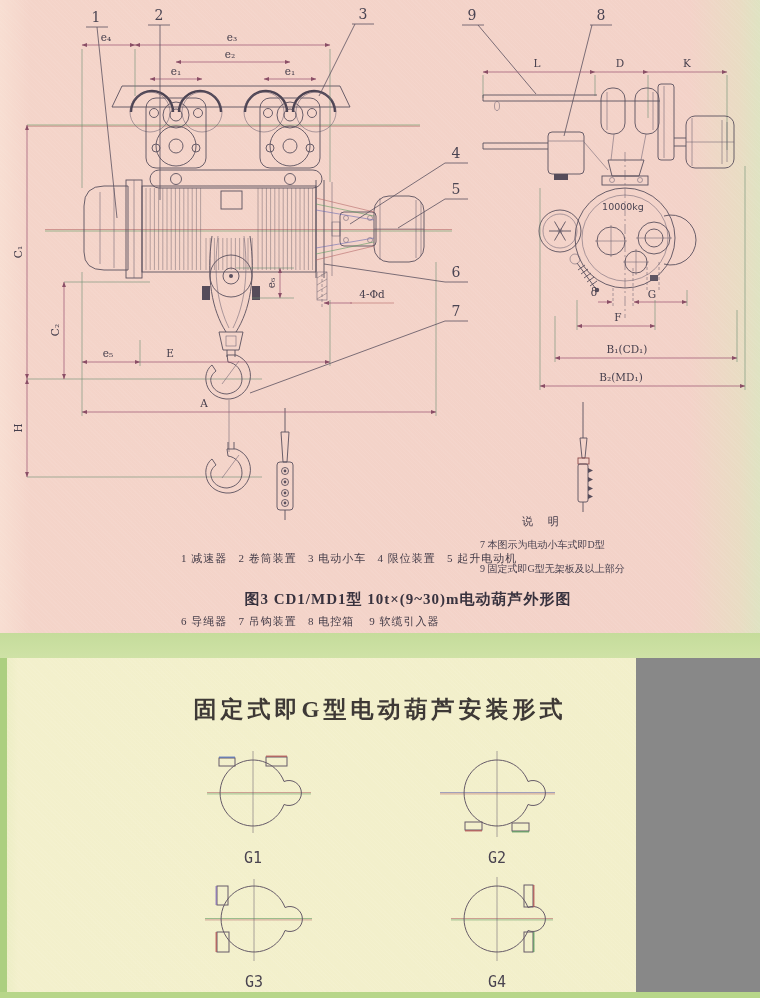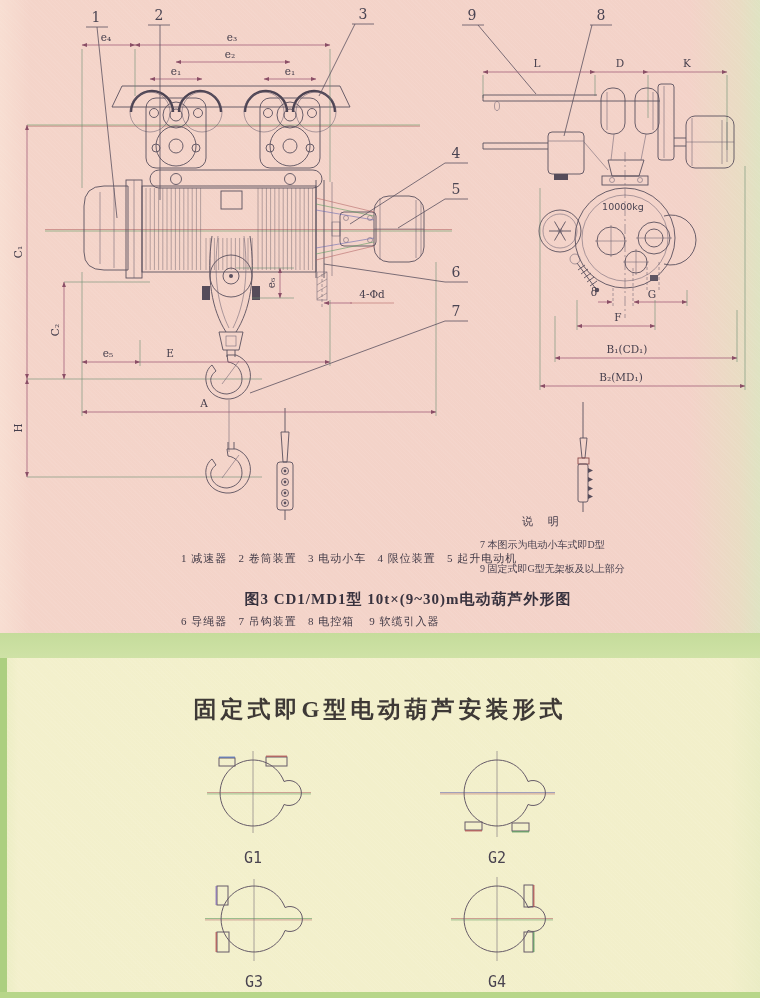--- a/index.html
+++ b/index.html
@@ -6,21 +6,21 @@
   .page{position:relative;width:760px;height:998px;overflow:hidden;
         font-family:"Liberation Serif", serif;}
   
   .top-section{position:absolute;left:0;top:0;width:760px;height:633px;
     background:
       repeating-linear-gradient(45deg, rgba(255,255,255,.05) 0 1px, rgba(0,0,0,0) 1px 3px),
       linear-gradient(90deg,#f8ded2 0px,#f4d4c9 30px,#f3d2c8 690px,#e9dcc3 740px,#dfe3c2 760px);}
   .divider-strip{position:absolute;left:0;top:633px;width:760px;height:25px;
     background:linear-gradient(180deg,#c5dc9b,#cfe2a6);}
   
-  .bottom-section{position:absolute;left:0;top:658px;width:760px;height:340px;
+  .bottom-section{position:absolute;left:0;top:658px;width:636px;height:340px;
     background:
       repeating-linear-gradient(45deg, rgba(255,255,255,.05) 0 1px, rgba(0,0,0,0) 1px 3px),
       linear-gradient(90deg,#e8ecc0 0px,#f3f0cc 18px,#f2efca 730px,#eaecc4 760px);}
   .edge-left{position:absolute;left:0;top:658px;width:7px;height:340px;background:#accf80;}
   .edge-bottom{position:absolute;left:0;top:992px;width:760px;height:6px;background:#b7d689;}
   .drawing-svg{position:absolute;left:0;top:0;}
   
   .legend{position:absolute;left:181px;top:506px;color:#443c48;
     font-size:11px;line-height:21px;letter-spacing:1px;white-space:pre;}
   .caption{position:absolute;left:0;top:590px;width:760px;text-align:center;

